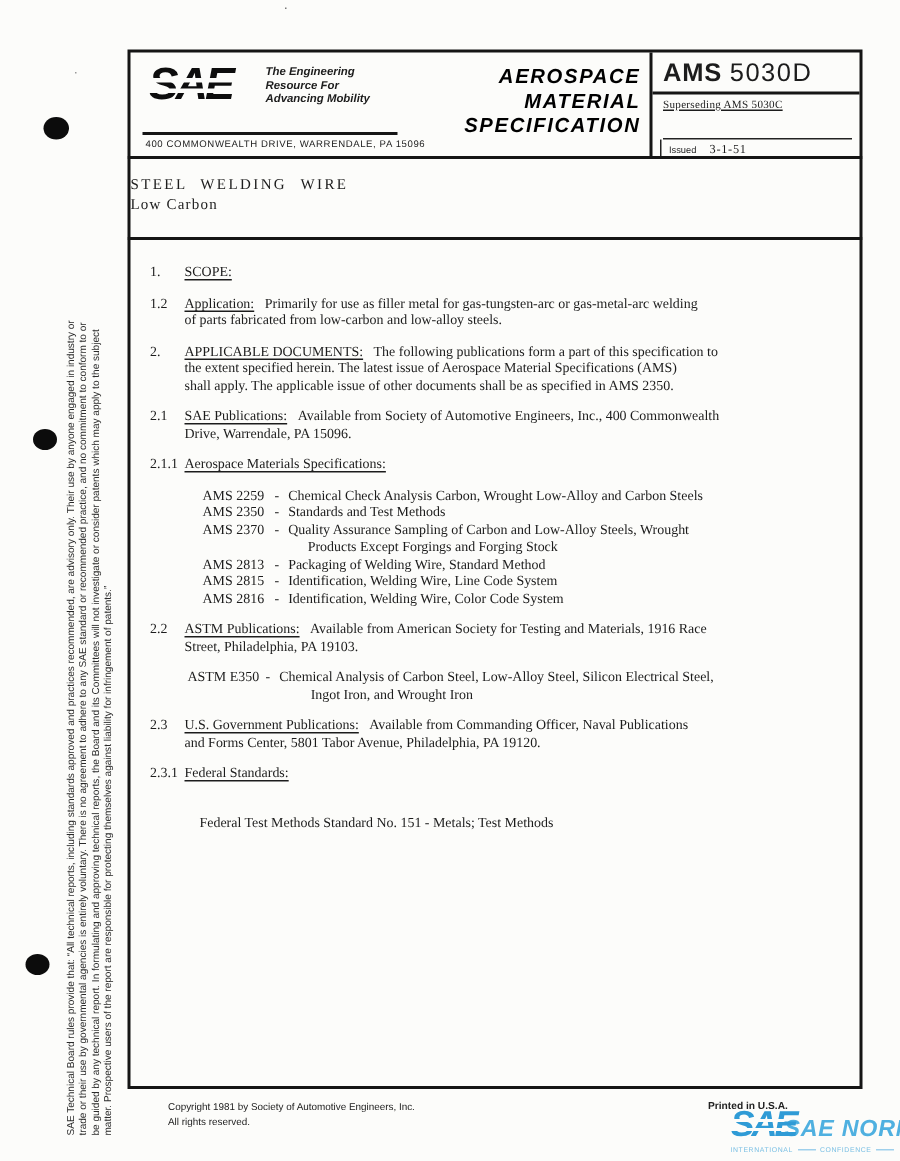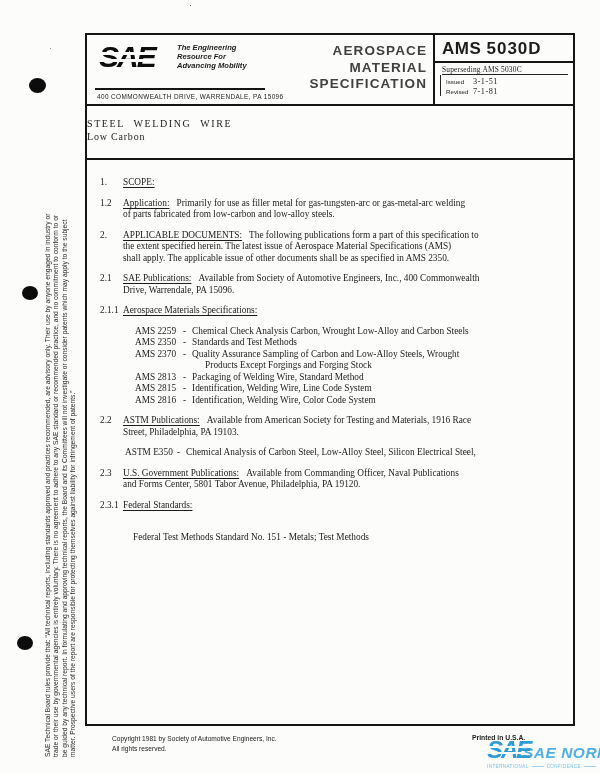--- a/index.html
+++ b/index.html
@@ -34,30 +34,30 @@
   .stripe.a{top:12px;} .stripe.b{top:19px;}
   .tagline{position:absolute;left:90px;top:9px;font-family:"Liberation Sans",sans-serif;
     font-style:italic;font-weight:700;font-size:7.6px;line-height:8.8px;white-space:pre-line;}
   .logo-rule{position:absolute;left:8px;top:53px;width:170px;height:2px;background:#151515;}
   .address{position:absolute;left:10px;top:58px;font-family:"Liberation Sans",sans-serif;
     font-size:6.4px;letter-spacing:.4px;color:#222;}
 
   
   .doc-type{position:absolute;right:146px;top:8px;text-align:right;
     font-family:"Liberation Sans",sans-serif;font-weight:700;font-size:13.5px;
-    line-height:16.5px;letter-spacing:1.1px;white-space:pre-line;color:#404040;}
+    line-height:16.5px;letter-spacing:1.1px;white-space:pre-line;color:#000000;font-style:italic;}
 
   
   .ams-cell{position:absolute;right:0;top:0;bottom:0;width:138px;border-left:2px solid #151515;}
   .ams-num{padding:4px 6px 2px 7px;border-bottom:2px solid #151515;
     font-family:"Liberation Sans",sans-serif;font-size:17px;white-space:nowrap;}
   .ams-prefix{font-weight:800;letter-spacing:.5px;}
-  .ams-code{font-weight:700;letter-spacing:1px;}
-  .superseding{margin:2px 5px 0 7px;padding-bottom:0;border-bottom:1.5px solid #222;
-    font-size:7.4px;letter-spacing:.2px;}
+  .ams-code{font-weight:400;letter-spacing:1px;}
+  .superseding{margin:2px 5px 0 7px;padding-bottom:18px;border-bottom:1.5px solid #222;
+    font-size:7.4px;letter-spacing:.2px;text-decoration:underline;}
   .issue-rows{margin-left:5px;border-left:1.5px solid #222;padding:2px 0 0 5px;}
   .issue-row{display:flex;align-items:baseline;margin-bottom:1px;}
   .ilabel{width:27px;font-family:"Liberation Sans",sans-serif;font-size:6.2px;color:#222;}
   .ival{font-size:8.2px;letter-spacing:.5px;}
 
   
   .t1{margin-top:12px;font-size:10px;letter-spacing:1.6px;word-spacing:5px;}
   .t2{margin-top:2px;font-size:10px;letter-spacing:.8px;}
 
   
@@ -224,21 +224,21 @@
     <div class="para">
       <span class="pnum">2.2</span>
       <div class="ptext"><span class="phead">ASTM Publications:</span><span>Available from American Society for Testing and Materials, 1916 Race
 Street, Philadelphia, PA  19103.</span></div>
     </div>
 
     <div class="astm-block">
       <div class="lrow">
         <span class="lcode">ASTM E350</span>
         <span class="ldash">-</span>
-        <span class="ldesc"><span>Chemical Analysis of Carbon Steel, Low-Alloy Steel, Silicon Electrical Steel,</span></span>
+        <span class="ldesc"><span>Chemical Analysis of Carbon Steel, Low-Alloy Steel, Silicon Electrical Steel,</span><span class="ldesc2">Ingot Iron, and Wrought Iron</span></span>
       </div>
     </div>
 
     <div class="para">
       <span class="pnum">2.3</span>
       <div class="ptext"><span class="phead">U.S. Government Publications:</span><span>Available from Commanding Officer, Naval Publications
 and Forms Center, 5801 Tabor Avenue, Philadelphia, PA  19120.</span></div>
     </div>
 
     <div class="para">

